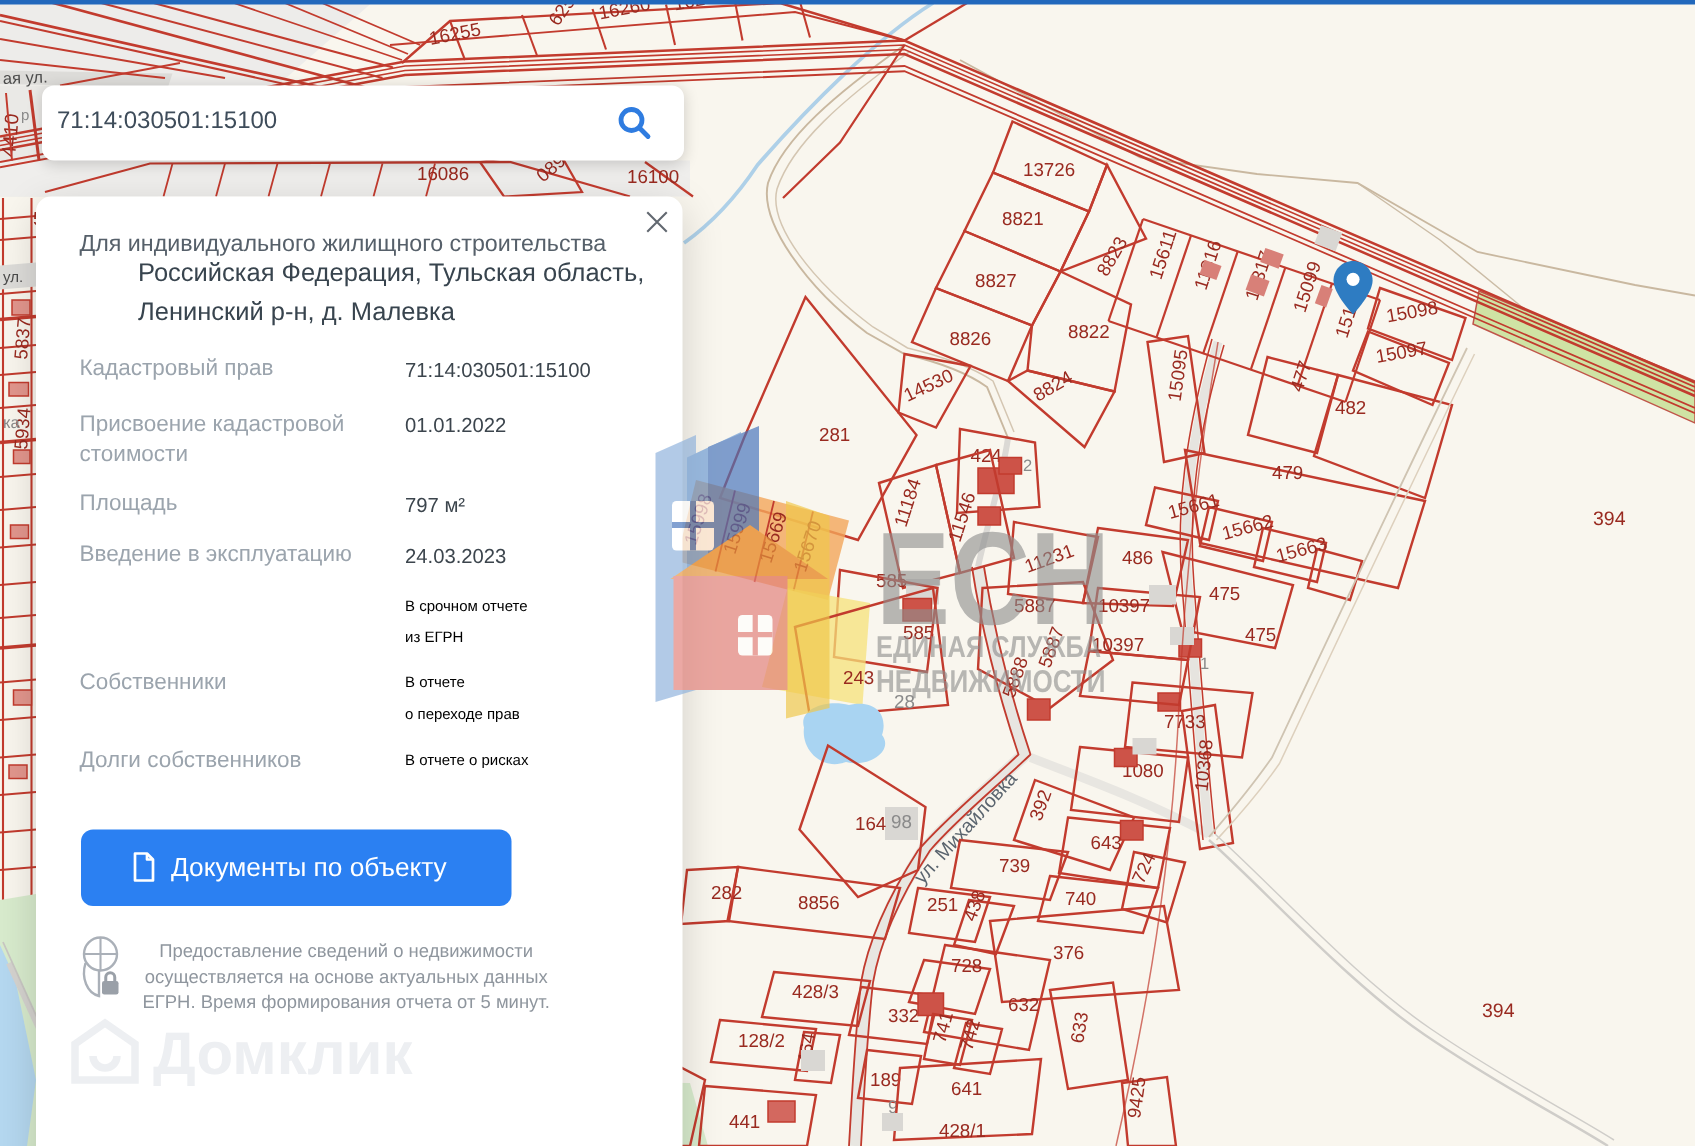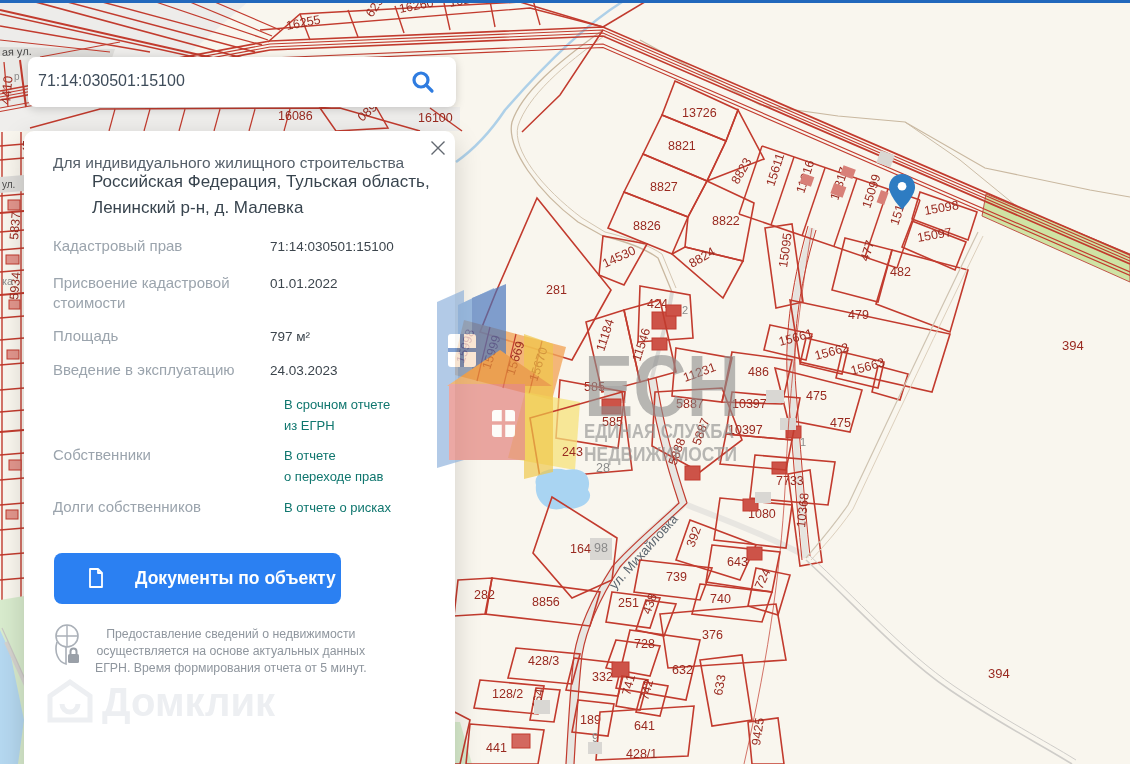--- a/index.html
+++ b/index.html
@@ -9,23 +9,23 @@
 #search{position:absolute;left:28px;top:57px;width:428px;height:50px;background:#fff;border-radius:8px;
  box-shadow:0 2px 10px rgba(0,0,0,.18);z-index:20;}
 #search .q{position:absolute;left:10px;top:15px;font-size:16px;color:#3e4c5a;}
 #search svg{position:absolute;right:21px;top:13px;}
 #panel{position:absolute;left:24px;top:131px;width:431px;height:717px;background:#fff;border-radius:10px;
  box-shadow:0 8px 28px rgba(0,0,0,.16);z-index:20;}
 #panel .t0{position:absolute;left:29px;top:23px;font-size:15.5px;color:#56606a;}
 #panel .t1{position:absolute;left:29px;top:38px;font-size:17px;line-height:26px;font-weight:normal;color:#38444e;margin-left:39px;}
 .lbl{position:absolute;left:29px;font-size:15px;color:#9ba4ad;line-height:20px;width:210px;}
 .val{position:absolute;left:246px;font-size:13.5px;color:#3c454d;line-height:21px;}
-.lnk{position:absolute;left:260px;font-size:13px;color:#0f766e;line-height:21px;}
+.lnk{position:absolute;left:246px;font-size:10px;color:#000000;line-height:21px;}
 #btn{position:absolute;left:30px;top:422px;width:287px;height:51px;background:#2b80f2;border-radius:8px;color:#fff;}
-#btn .bt{position:absolute;left:60px;top:15px;font-size:17.5px;font-weight:bold;margin-left:21px;}
+#btn .bt{position:absolute;left:60px;top:15px;font-size:17.5px;font-weight:normal;}
 #btn svg{position:absolute;left:34px;top:15px;}
 #fico{position:absolute;left:28px;top:491px;}
 #ftxt{position:absolute;left:71px;top:495px;font-size:12.3px;line-height:16.8px;color:#8f969e;text-align:center;}
 #closex{position:absolute;left:406px;top:9px;width:16px;height:16px;}
 #dkw{position:absolute;left:46px;top:674px;z-index:30;}
 #ecn{position:absolute;left:0;top:0;z-index:25;}
 </style></head><body>
 <div id="wrap">
 <svg id="map" width="1130" height="764" viewBox="0 0 1130 764">
 <rect width="1130" height="764" fill="#f9f6ee"></rect>

